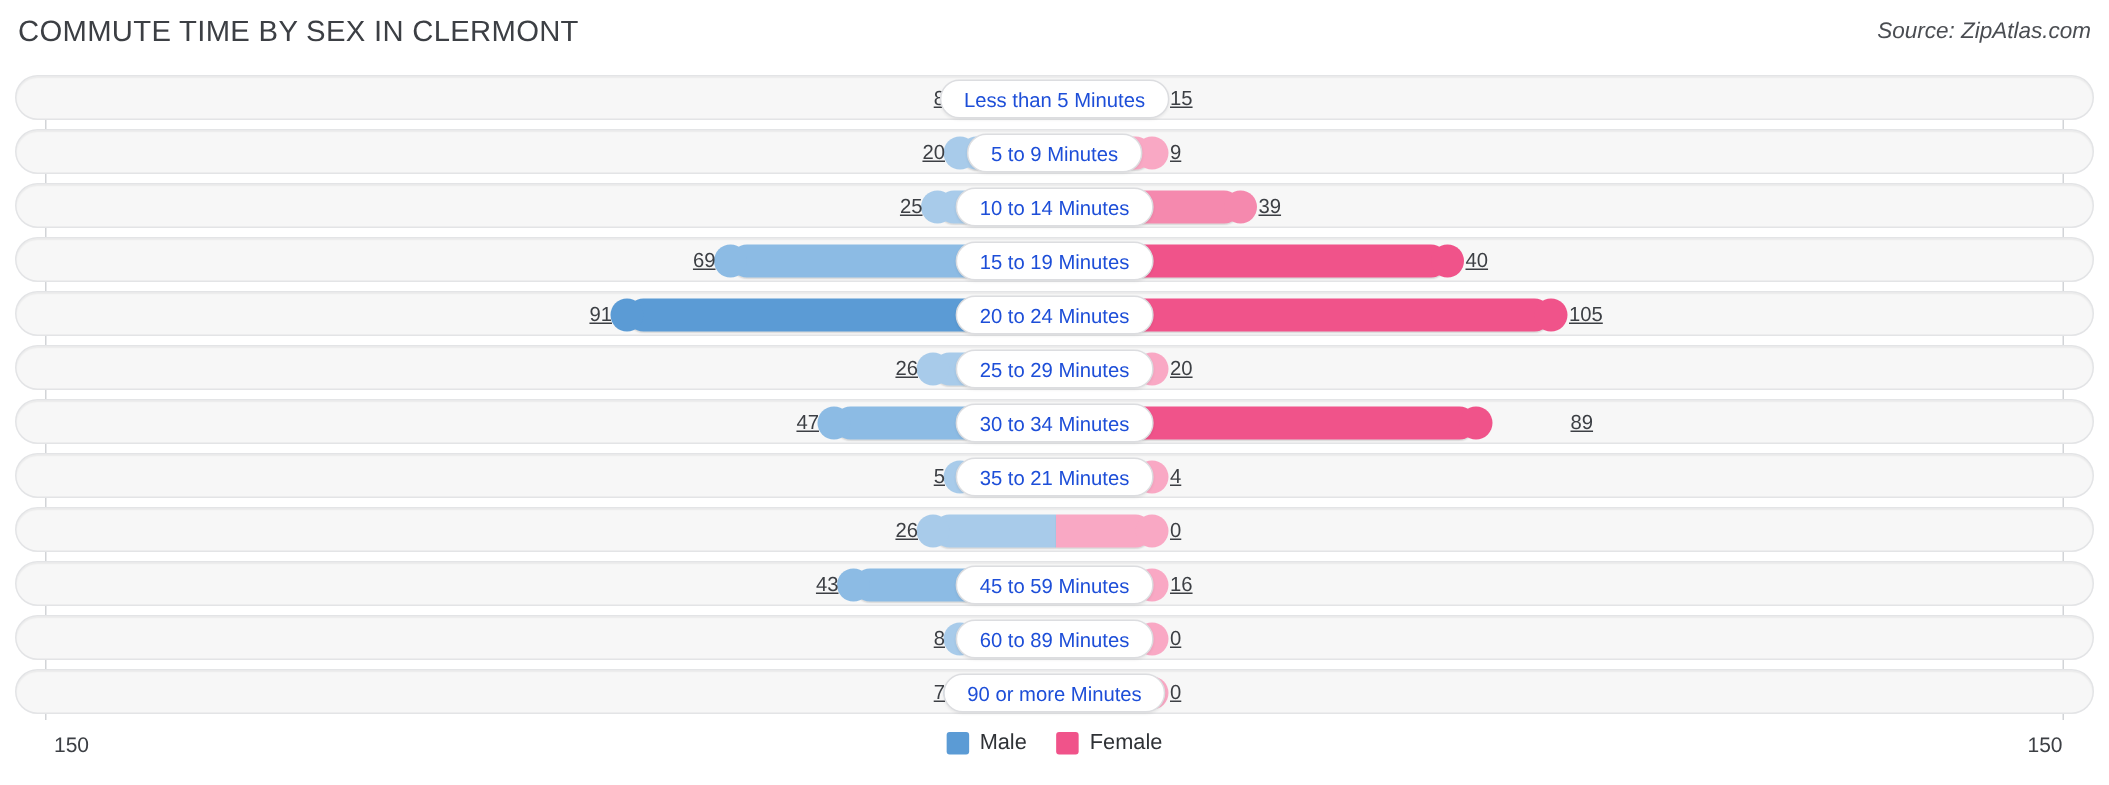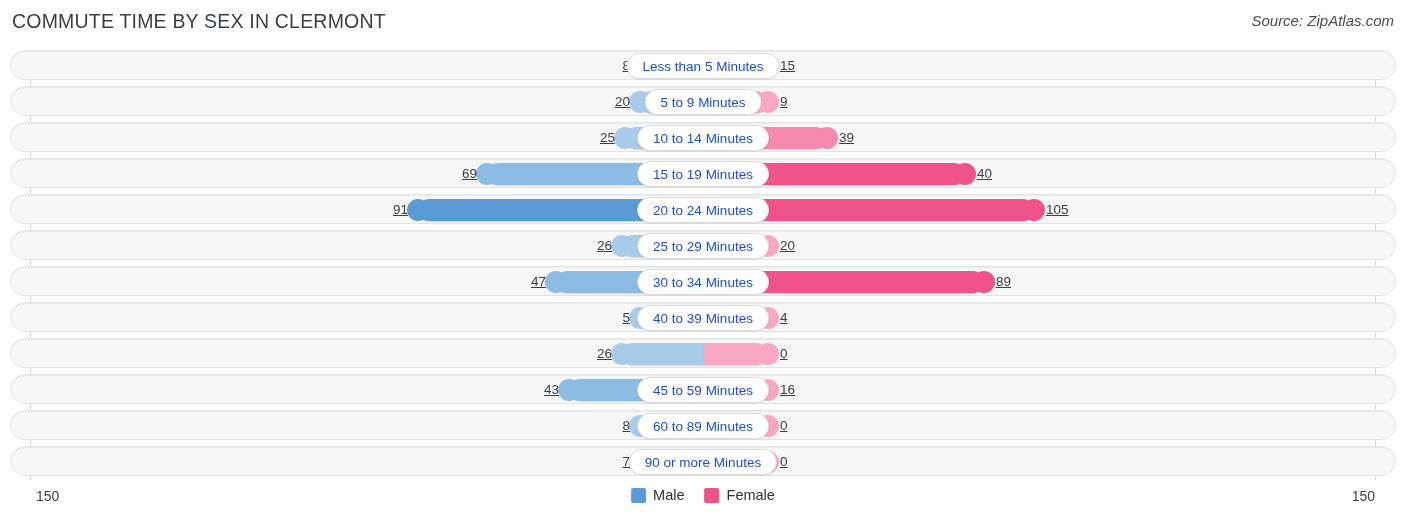--- a/index.html
+++ b/index.html
@@ -170,29 +170,29 @@
           <div class="bar bar-male" style="background: rgb(168, 203, 234); left: 611px; width: 82px;"></div>
           <div class="bar bar-female" style="background: rgb(249, 168, 196); left: 693px; width: 64px;"></div>
           <div class="val val-left" style="left: 549px; width: 52px;">26</div>
           <div class="val val-right" style="left: 769px; width: 52px;">20</div>
           <div class="center-pill">25 to 29 Minutes</div>
         </div>
         <div class="row" style="top: 222px;">
           <div class="bar bar-male" style="background: rgb(140, 187, 228); left: 545px; width: 148px;"></div>
           <div class="bar bar-female" style="background: rgb(240, 83, 138); left: 693px; width: 280px;"></div>
           <div class="val val-left" style="left: 483px; width: 52px;">47</div>
-          <div class="val val-right" style="left: 985px; width: 52px;">89</div>
+          <div class="val val-right" style="left: 1036px; width: 52px;">89</div>
           <div class="center-pill">30 to 34 Minutes</div>
         </div>
         <div class="row" style="top: 258px;">
           <div class="bar bar-male" style="background: rgb(168, 203, 234); left: 629px; width: 64px;"></div>
           <div class="bar bar-female" style="background: rgb(249, 168, 196); left: 693px; width: 64px;"></div>
           <div class="val val-left" style="left: 567px; width: 52px;">5</div>
           <div class="val val-right" style="left: 769px; width: 52px;">4</div>
-          <div class="center-pill">40 to 39 Minutes</div>
+          <div class="center-pill">35 to 21 Minutes</div>
         </div>
         <div class="row" style="top: 294px;">
           <div class="bar bar-male" style="background: rgb(168, 203, 234); left: 611px; width: 82px;"></div>
           <div class="bar bar-female" style="background: rgb(249, 168, 196); left: 693px; width: 64px;"></div>
           <div class="val val-left" style="left: 549px; width: 52px;">26</div>
           <div class="val val-right" style="left: 769px; width: 52px;">0</div>
         </div>
         <div class="row" style="top: 330px;">
           <div class="bar bar-male" style="background: rgb(140, 187, 228); left: 558px; width: 135px;"></div>
           <div class="bar bar-female" style="background: rgb(249, 168, 196); left: 693px; width: 64px;"></div>

